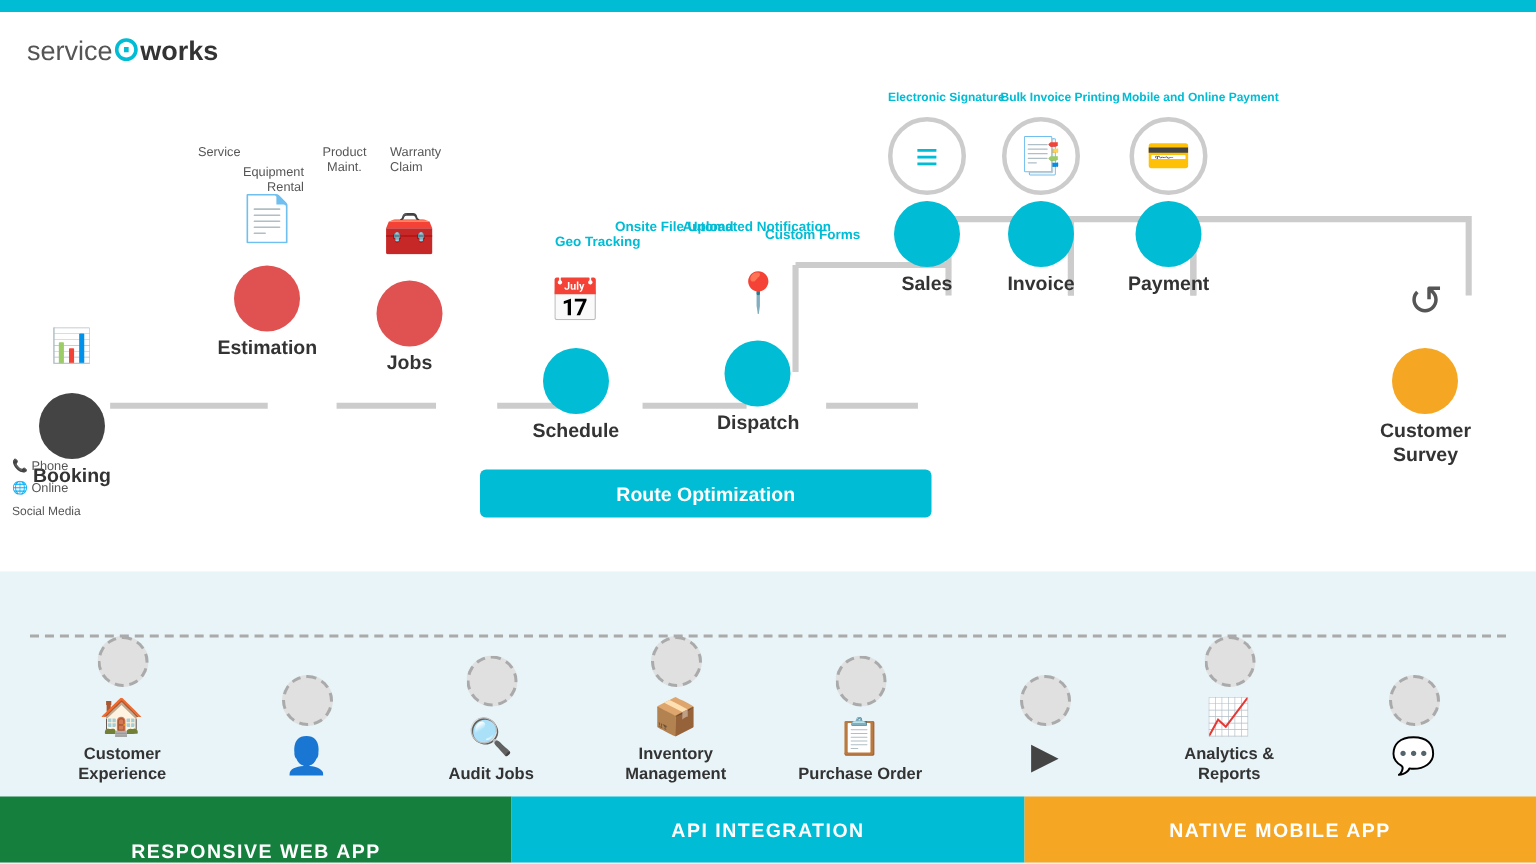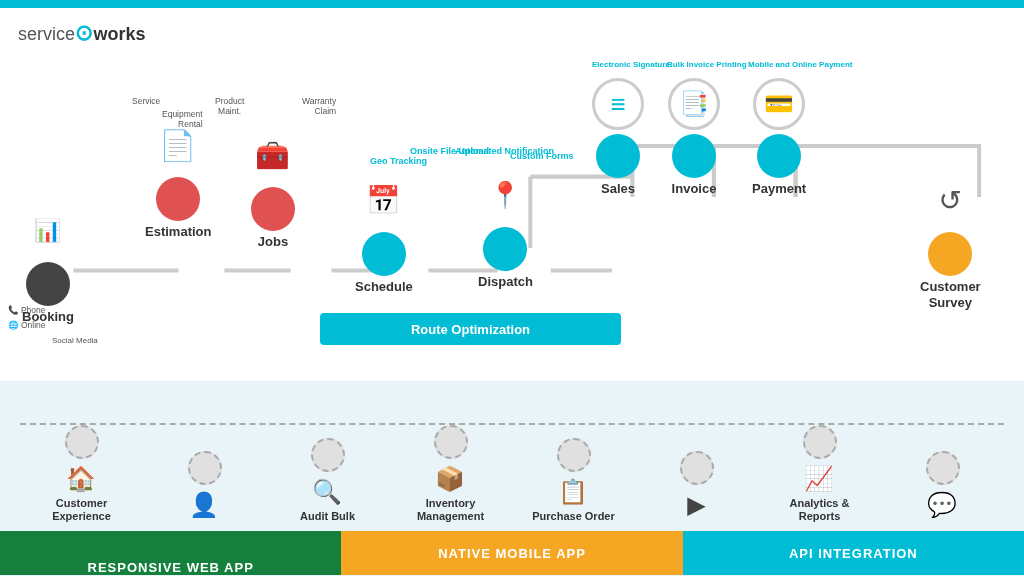--- a/index.html
+++ b/index.html
@@ -233,32 +233,32 @@
     <div class="annot" style="left:455px; top:138px; color:#00BCD4;">Automated Notification</div>
     <div class="annot" style="left:510px; top:143px; color:#00BCD4;">Custom Forms</div>
 
     <div class="annot" style="left:592px; top:52px; color:#00BCD4; font-size:8px; font-weight:700;">Electronic Signature</div>
     <div class="annot" style="left:667px; top:52px; color:#00BCD4; font-size:8px; font-weight:700;">Bulk Invoice Printing</div>
     <div class="annot" style="left:748px; top:52px; color:#00BCD4; font-size:8px; font-weight:700;">Mobile and Online Payment</div>
 
     <div style="position:absolute; top:88px; left:132px; font-size:8.5px; color:#555; text-align:center;">Service</div>
     <div style="position:absolute; top:101px; left:162px; font-size:8.5px; color:#555; text-align:right; line-height:1.2;">Equipment<br>Rental</div>
     <div style="position:absolute; top:88px; left:215px; font-size:8.5px; color:#555; text-align:center; line-height:1.2;">Product<br>Maint.</div>
-    <div style="position:absolute; top:88px; left:260px; font-size:8.5px; color:#555; text-align:right; line-height:1.2;margin-left:42px;">Warranty<br>Claim</div>
+    <div style="position:absolute; top:88px; left:260px; font-size:8.5px; color:#555; text-align:left; line-height:1.2;">Warranty<br>Claim</div>
 
     <div class="node" style="left:22px; top:195px;">
       <div class="node-icon" style="font-size:22px;">📊</div>
       <div class="node-circle circle-dark"></div>
       <div class="node-label">Booking</div>
     </div>
 
     <div style="position:absolute; left:8px; top:295px; font-size:8.5px; color:#555; line-height:1.8;">
       <div>📞 <span>Phone</span></div>
       <div>🌐 <span>Online</span></div>
-      <div style="font-size:8px;margin-left:44px;">Social Media</div>
+      <div style="font-size:8px;">Social Media</div>
     </div>
 
     <div class="node" style="left:145px; top:110px;">
       <div class="node-icon" style="font-size:30px;">📄</div>
       <div class="node-circle circle-red"></div>
       <div class="node-label">Estimation</div>
     </div>
 
     <div class="node" style="left:248px; top:120px;">
       <div class="node-icon" style="font-size:28px;">🧰</div>
@@ -321,21 +321,21 @@
       </div>
 
       <div class="bottom-item">
         <div class="bottom-circle"></div>
         <div class="bottom-icon-wrap">👤</div>
       </div>
 
       <div class="bottom-item">
         <div class="bottom-circle"></div>
         <div class="bottom-icon-wrap">🔍</div>
-        <div class="bottom-label">Audit Bulk</div>
+        <div class="bottom-label">Audit Jobs</div>
       </div>
 
       <div class="bottom-item">
         <div class="bottom-circle"></div>
         <div class="bottom-icon-wrap">📦</div>
         <div class="bottom-label">Inventory Management</div>
       </div>
 
       <div class="bottom-item">
         <div class="bottom-circle"></div>
@@ -358,23 +358,23 @@
         <div class="bottom-circle"></div>
         <div class="bottom-icon-wrap">💬</div>
       </div>
 
     </div>
 
     <div class="footer-bar">
       <div class="footer-section footer-responsive">
         <span>RESPONSIVE WEB APP</span>
       </div>
+      <div class="footer-section footer-api">
+        <span>API INTEGRATION</span>
+      </div>
       <div class="footer-section footer-native">
         <span>NATIVE MOBILE APP</span>
       </div>
-      <div class="footer-section footer-api">
-        <span>API INTEGRATION</span>
-      </div>
     </div>
 
   </div>
 
 </div>
 
 </body></html>

